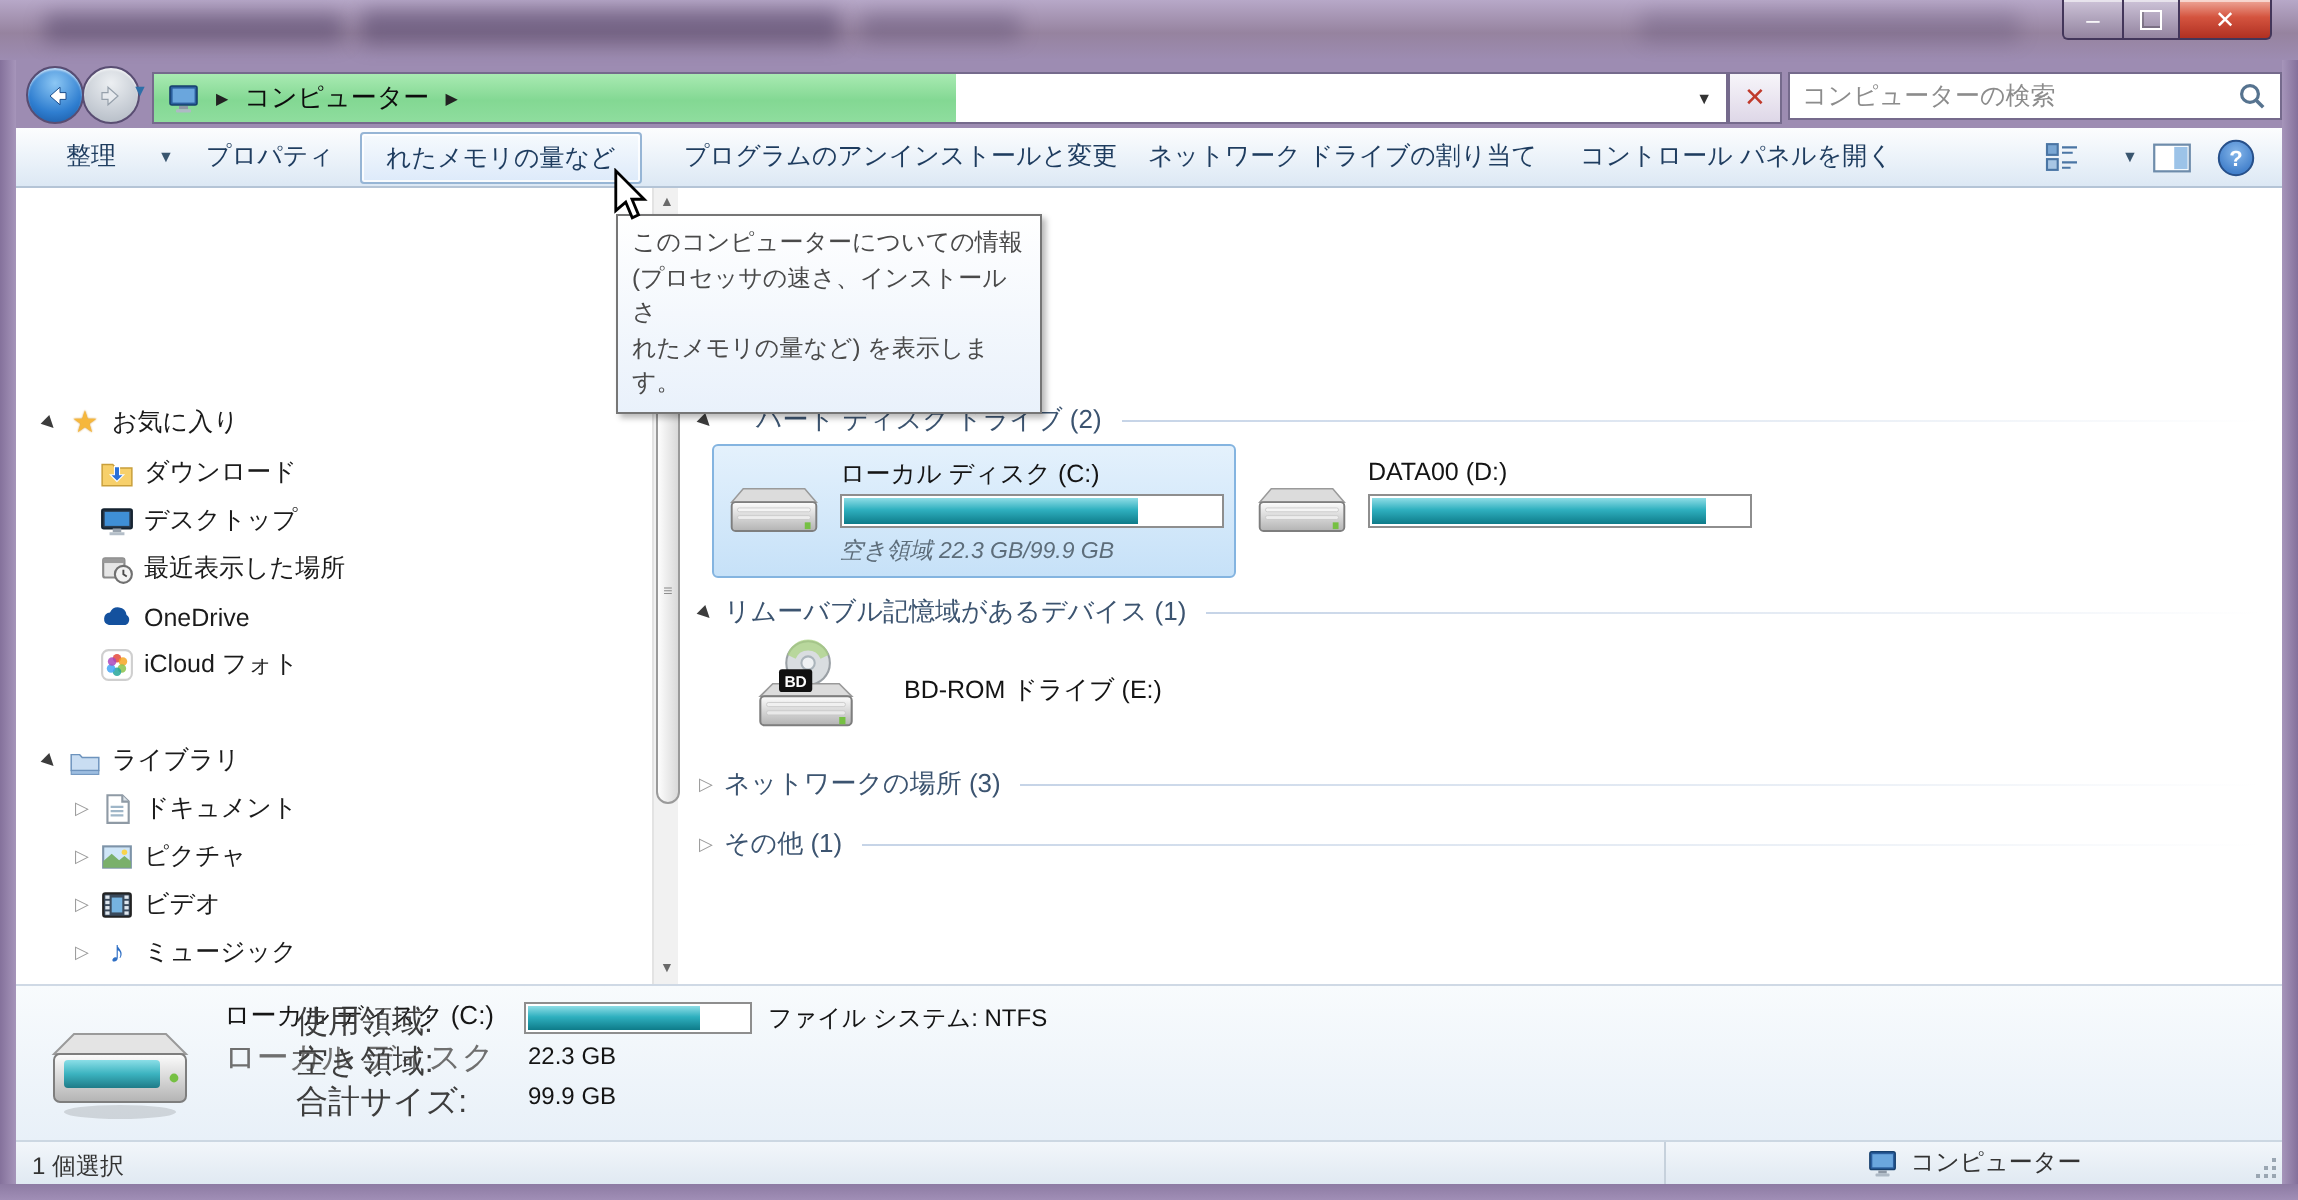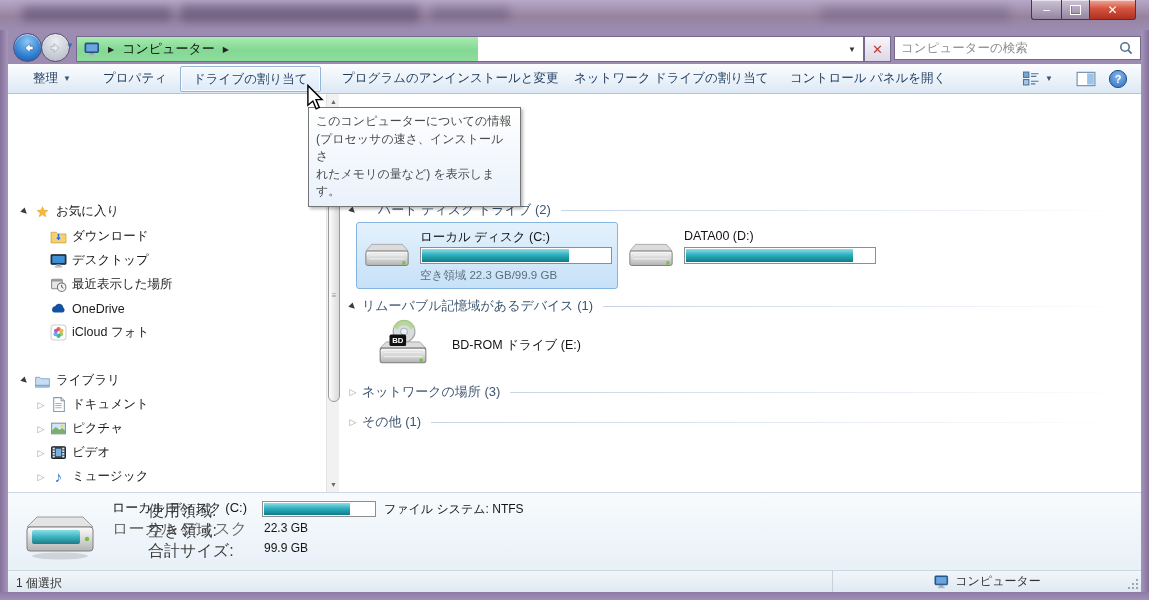--- a/index.html
+++ b/index.html
@@ -28,21 +28,21 @@
   .crumb-sep{font-size:8px;color:#222;}
   .addr-drop{position:absolute;right:7px;top:8px;font-size:8px;color:#333;}
   .stopbtn{position:absolute;left:864px;top:36px;width:25px;height:24px;background:linear-gradient(180deg,#f7f5fa,#ded7e7);border:1px solid #756a8c;display:flex;align-items:center;justify-content:center;color:#c0392b;font-weight:bold;font-size:13px;}
   .searchbox{position:absolute;left:894px;top:36px;width:247px;height:24px;background:#fff;border:1px solid #756a8c;display:flex;align-items:center;box-sizing:border-box;}
   .searchbox input{border:none;outline:none;flex:1;min-width:0;font-size:12.5px;color:#333;padding:0 6px;background:transparent;font-family:inherit;}
   .searchbox input::placeholder{color:#8c8c8c;opacity:1;}
   .search-ic{width:16px;height:16px;margin-right:6px;flex:0 0 auto;}
 
   
   .toolbar{left:8px;top:64px;width:1133px;height:30px;background:linear-gradient(180deg,#fcfdfe,#eef4fa 45%,#dce8f4);border-bottom:1px solid #b4c4d6;box-sizing:border-box;}
-  .tb-item{position:absolute;top:0;height:29px;display:flex;align-items:center;gap:5px;font-size:12.5px;color:#1e3c5f;white-space:nowrap;cursor:default;}
+  .tb-item{position:absolute;top:0;height:29px;display:flex;align-items:center;gap:21px;font-size:12.5px;color:#1e3c5f;white-space:nowrap;cursor:default;}
   .tb-drop{font-size:8px;color:#3a566f;}
   .tb-hover{top:2px;height:24px;padding:0 12px;border:1px solid #96b5d5;border-radius:2px;background:linear-gradient(180deg,#f6fafd,#ddeafa);box-shadow:inset 0 0 0 1px rgba(255,255,255,.8);}
 
   
   .content{left:8px;top:94px;width:1133px;height:398px;background:#fff;}
   .srow{position:absolute;height:23px;display:flex;align-items:center;font-size:12.5px;color:#1b1b1b;white-space:nowrap;cursor:default;}
   .tw-exp{display:inline-block;transform:rotate(45deg);font-size:8px;color:#3c3c3c;width:10px;text-align:center;}
   .tw-col{display:inline-block;font-size:9px;color:#9b9b9b;width:10px;text-align:center;}
   .s-ic{width:17px;height:17px;margin:0 5px 0 4px;flex:0 0 auto;display:flex;align-items:center;justify-content:center;}
   .sel-row{left:0;width:312px;border:1px solid #7da7d8;border-radius:2px;background:linear-gradient(180deg,#dcebfa,#c0dbf5);box-sizing:border-box;}
@@ -56,21 +56,21 @@
 
   
   .ghead{position:absolute;height:16px;display:flex;align-items:center;font-size:13px;color:#3c5470;white-space:nowrap;cursor:default;}
   .gline{flex:1;height:1px;margin-left:10px;background:linear-gradient(90deg,#c6d4e7,rgba(198,212,231,0));}
   .tile{position:absolute;display:flex;padding:6px;cursor:default;}
   .tile-sel{background:linear-gradient(180deg,#e4f1fc,#c6e1f8);border:1px solid #84b4e0;border-radius:3px;padding:5px;}
   .tile-body{margin-left:8px;padding-top:1px;}
   .tname{font-size:12.5px;color:#141414;height:18px;white-space:nowrap;}
   .tbar{width:188px;height:13px;border:1px solid #8e8e8e;background:#fff;padding:1px;box-sizing:content-box;}
   .tfill{height:100%;background:linear-gradient(180deg,#8fdde6,#2fb0bf 45%,#0e7b89);}
-  .tfree{font-size:11.5px;color:#5d6d7a;margin-top:4px;white-space:nowrap;}
+  .tfree{font-size:11.5px;color:#5d6d7a;margin-top:4px;white-space:nowrap;font-style:italic;}
   .bd-item{position:absolute;display:flex;align-items:center;cursor:default;}
   .bd-label{margin-left:22px;font-size:12.5px;color:#141414;}
 
   
   .tooltip{position:absolute;left:308px;top:107px;width:197px;z-index:40;background:linear-gradient(180deg,#ffffff,#e9f1fb);border:1px solid #767676;box-shadow:2px 2px 3px rgba(0,0,0,.28);padding:5px 7px;font-size:12px;color:#4a4a4a;line-height:17.5px;}
   .cursor{position:absolute;left:306px;top:84px;z-index:50;}
 
   
   .dpane{left:8px;top:492px;width:1133px;height:78px;background:linear-gradient(180deg,#f8fbfd,#e8f0f8);border-top:1px solid #cfd9e5;box-sizing:border-box;}
   .dp-name{position:absolute;left:104px;top:6px;font-size:13px;color:#161616;}
@@ -172,21 +172,21 @@
 
   <div class="abs toolbar">
     <div class="tb-item" style="left:25px">
       <span>整理</span>
       <span class="tb-drop">▼</span>
     </div>
     <div class="tb-item" style="left:95px">
         <span>プロパティ</span>
       </div>
     <div class="tb-item tb-hover" style="left:172px">
-        <span>ドライブの割り当て</span>
+        <span>れたメモリの量など</span>
       </div>
     <div class="tb-item" style="left:334px">
         <span>プログラムのアンインストールと変更</span>
       </div>
     <div class="tb-item" style="left:566px">
         <span>ネットワーク ドライブの割り当て</span>
       </div>
     <div class="tb-item" style="left:782px">
         <span>コントロール パネルを開く</span>
       </div>

